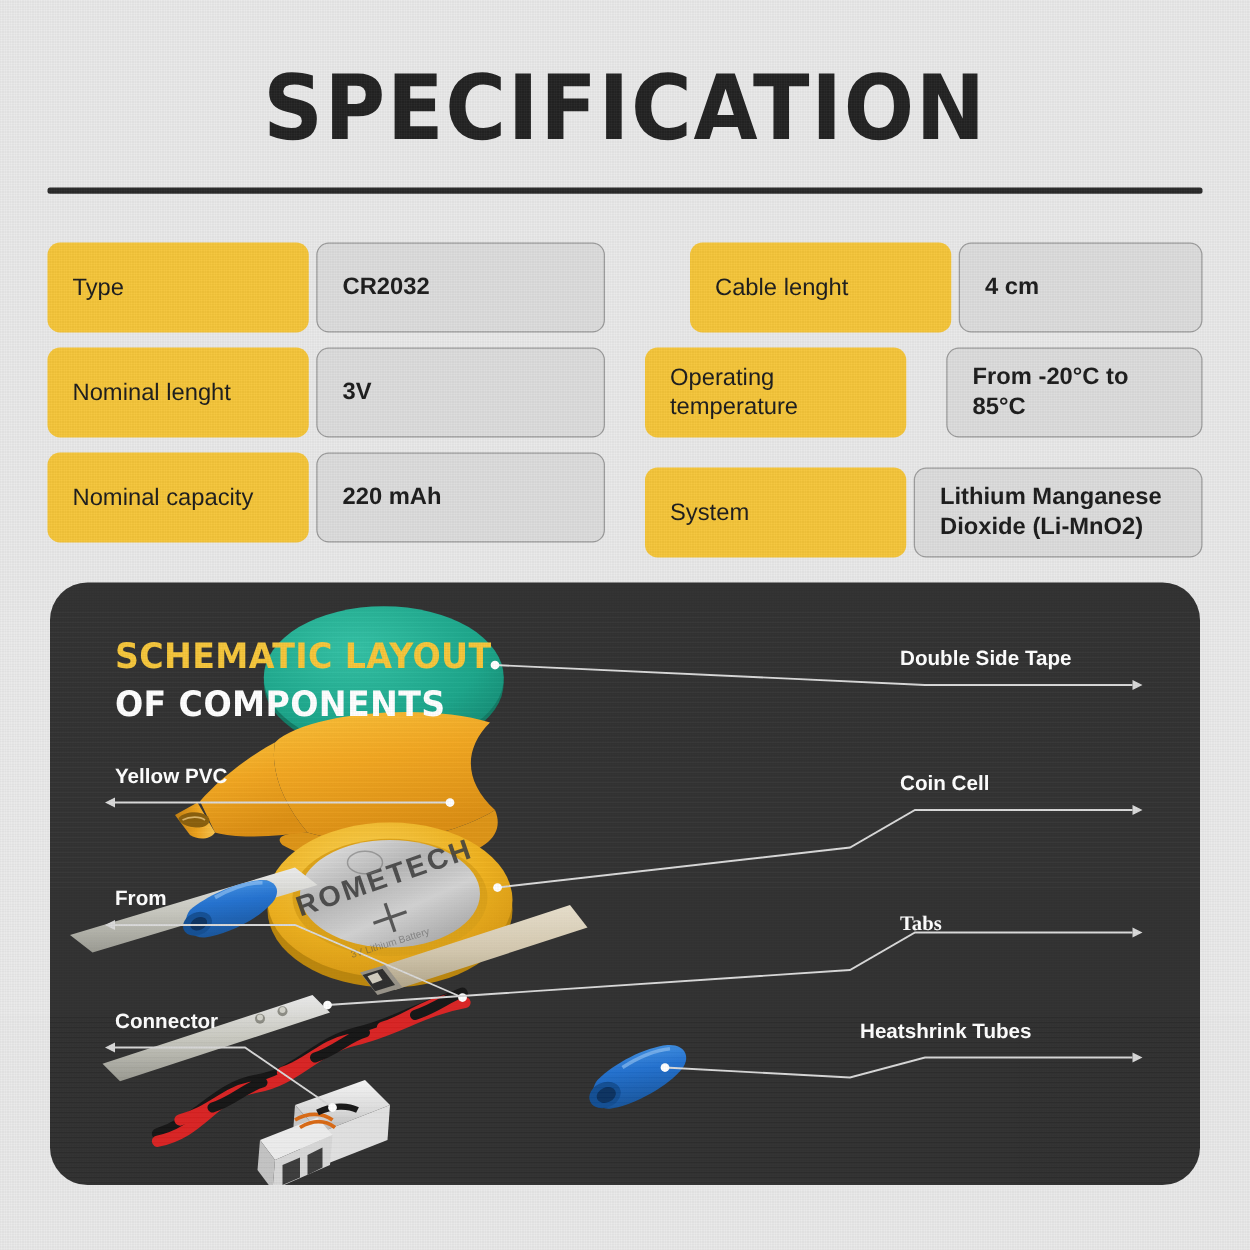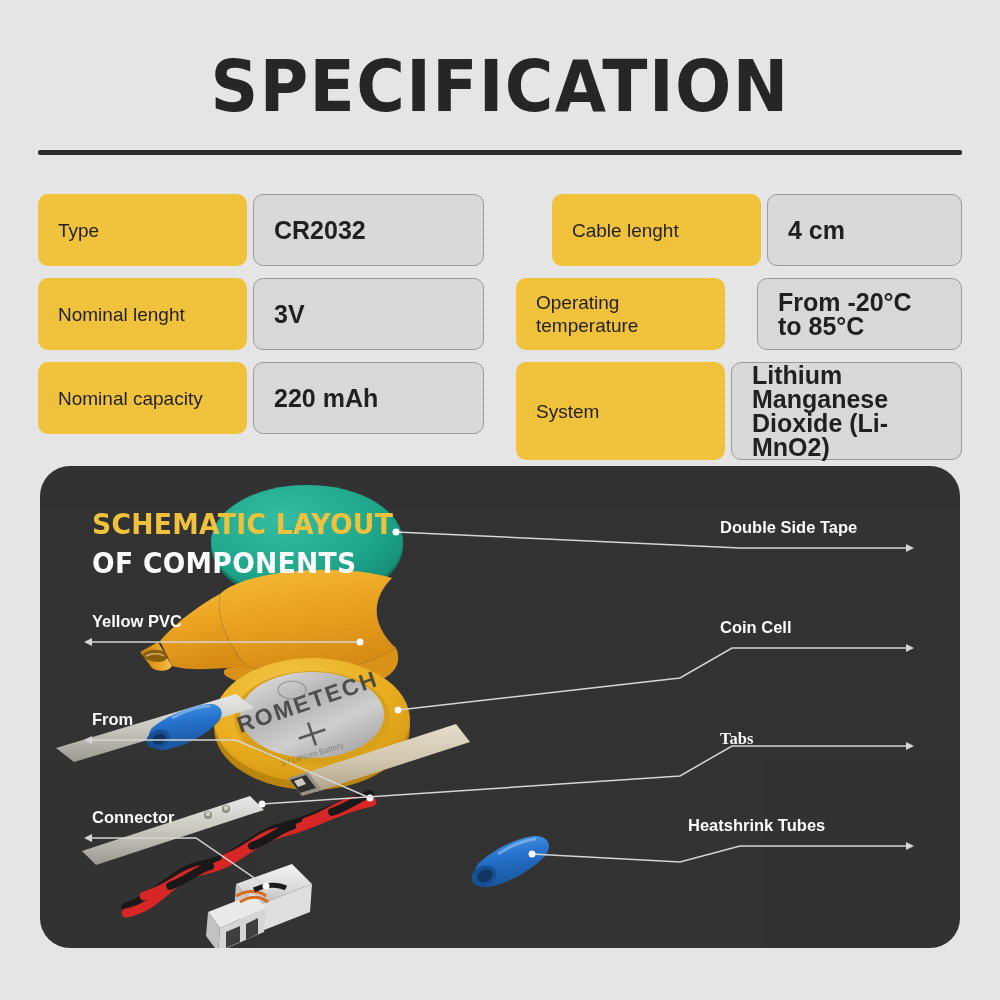--- a/index.html
+++ b/index.html
@@ -43,21 +43,21 @@
   .spec-label{
     background:#F5C53A;border-radius:10px;
     display:flex;align-items:center;
     padding:0 20px;min-height:70px;
     font-size:19px;line-height:23px;color:#1d1d1d;font-weight:400;
   }
   .spec-value{
     background:#dcdcdc;border:1.4px solid #9b9b9b;border-radius:10px;
     display:flex;align-items:center;
     padding:0 20px;min-height:70px;
-    font-size:25px;line-height:24px;color:#1d1d1d;font-weight:700;
+    font-size:19px;line-height:24px;color:#1d1d1d;font-weight:700;
   }
   .specs .col-right .spec-row{grid-template-columns:209px 1fr;}
 
   
   .panel{
     position:absolute;left:40px;top:466px;width:920px;height:482px;
     background:#2d2d2d;border-radius:30px;overflow:hidden;
   }
   .panel-grain{
     position:absolute;inset:0;pointer-events:none;z-index:6;opacity:.5;
@@ -106,21 +106,21 @@
       <div class="spec-row">
         <div class="spec-label">Nominal capacity</div>
         <div class="spec-value">220 mAh</div>
       </div>
     </div>
     <div class="col-right">
       <div class="spec-row" style="margin-bottom:12px;margin-left:36px;">
         <div class="spec-label">Cable lenght</div>
         <div class="spec-value">4 cm</div>
       </div>
-      <div class="spec-row" style="margin-bottom:12px;gap:32px;">
+      <div class="spec-row" style="margin-bottom:24px;gap:32px;">
         <div class="spec-label">Operating temperature</div>
         <div class="spec-value">From -20°C to 85°C</div>
       </div>
       <div class="spec-row">
         <div class="spec-label">System</div>
         <div class="spec-value">Lithium Manganese Dioxide (Li-MnO2)</div>
       </div>
     </div>
   </div>
 

